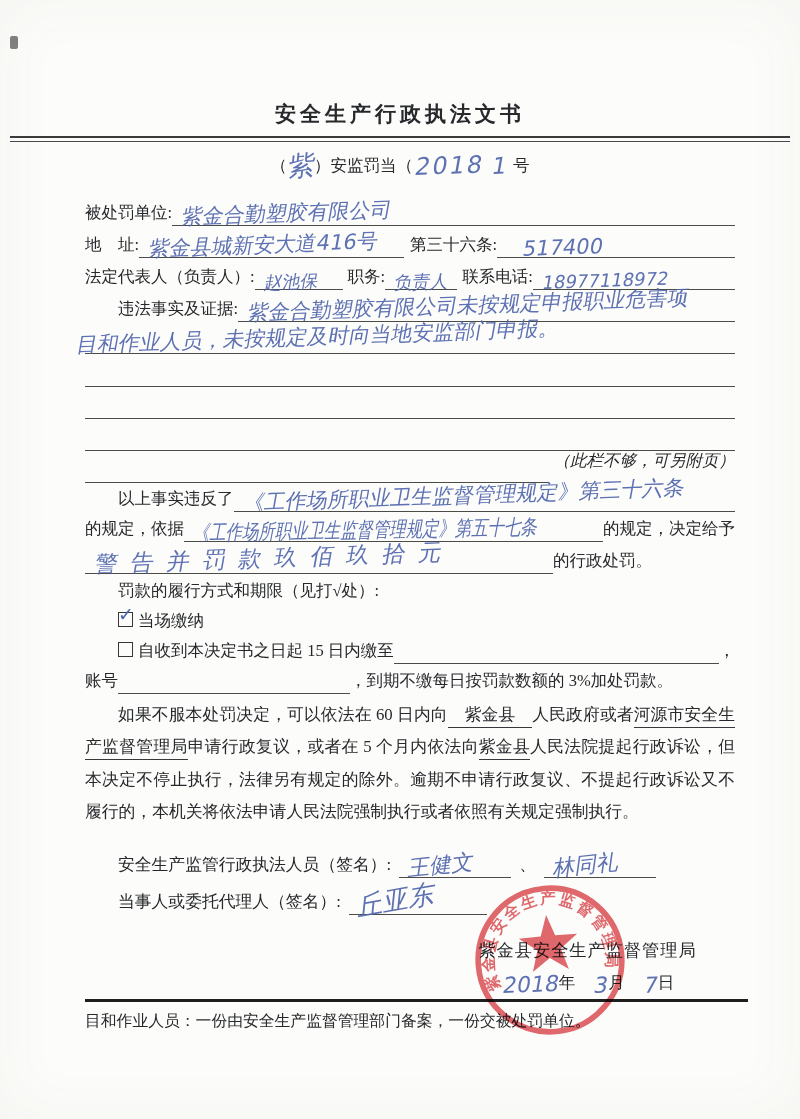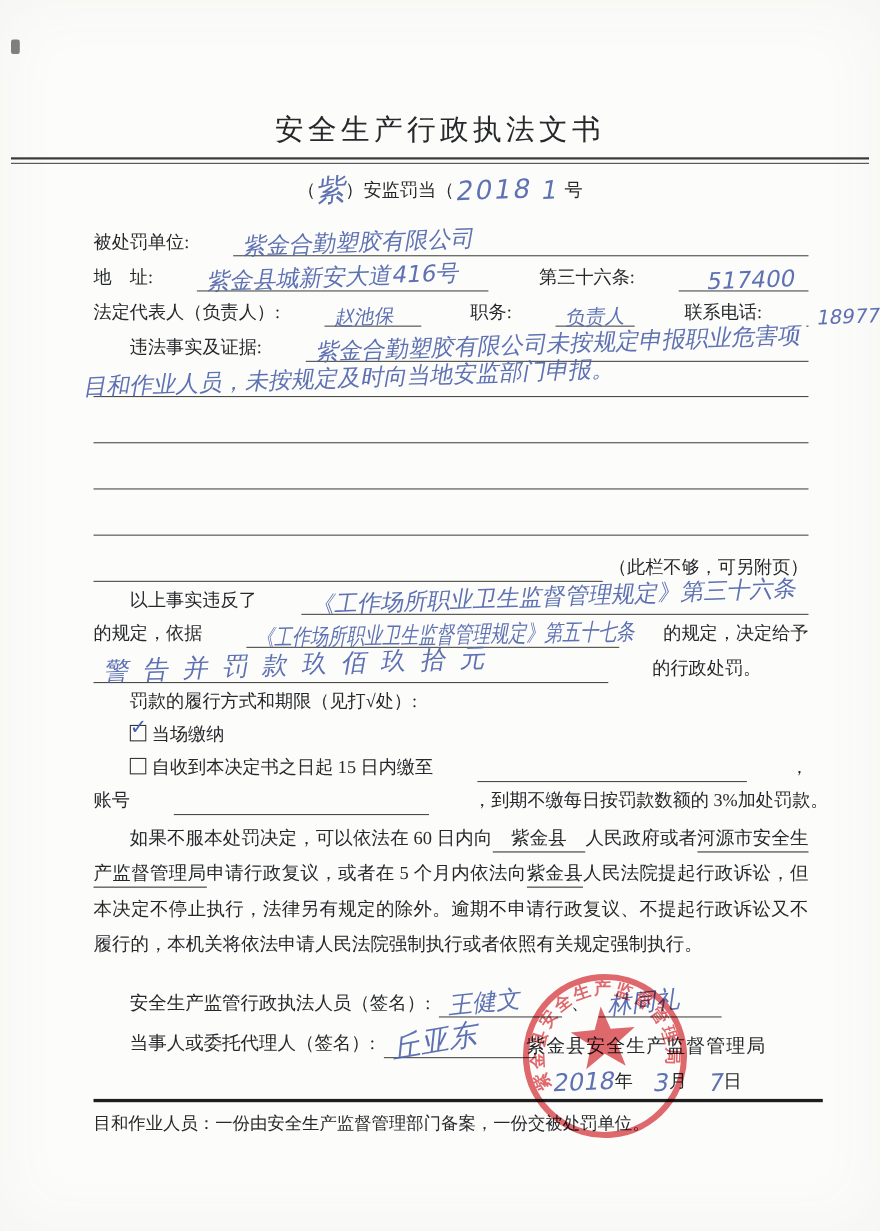--- a/index.html
+++ b/index.html
@@ -4,29 +4,29 @@
 <style>
   html,body{margin:0;padding:0;background:#ffffff;}
   .page{
     position:relative;width:800px;height:1119px;margin:0 auto;overflow:hidden;
     background:#fcfcfa;
     box-shadow:inset 0 0 60px rgba(90,90,85,.05);
     font-family:"Liberation Serif","DejaVu Serif",serif;
     color:#26282b;
   }
   .speck{position:absolute;left:10px;top:36px;width:8px;height:13px;background:#555;border-radius:2px;opacity:.75;}
-  .doc-category{margin:100px 0 0 0;text-align:center;font-size:26px;font-weight:normal;letter-spacing:4px;}
+  .doc-category{margin:100px 0 0 0;text-align:center;font-size:21px;font-weight:bold;letter-spacing:4px;}
   .double-rule{margin:8px 10px 0 10px;}
   .double-rule .ra{border-top:2.4px solid #3a3a3a;}
   .double-rule .rb{border-top:1.2px solid #4a4a4a;margin-top:2.5px;}
   .doc-title{margin:15px 0 0 0;text-align:center;font-size:20px;font-weight:bold;letter-spacing:3px;}
   .doc-no{margin-top:6px;text-align:center;font-size:16.5px;height:36px;line-height:36px;}
   .content{margin:10px 65px 0 85px;font-size:16.5px;}
-  .row{display:flex;align-items:flex-end;height:32px;gap:40px;}
-  .row-s{display:flex;align-items:flex-end;height:42px;}
+  .row{display:flex;align-items:flex-end;height:32px;}
+  .row-s{display:flex;height:32px;font-style:italic;}
   .lbl{white-space:nowrap;padding-bottom:2px;}
   .fill{flex:1;border-bottom:1.4px solid #4b4b48;position:relative;height:100%;}
   .fill-fixed{border-bottom:1.4px solid #4b4b48;position:relative;height:100%;}
   .indent{padding-left:33px;}
   
   .hw{
     color:#5166ad;display:inline-block;white-space:nowrap;line-height:1;
     transform:rotate(-2deg) skewX(-12deg);transform-origin:left bottom;
     font-family:"DejaVu Sans",sans-serif;font-weight:500;opacity:.92;
   }

